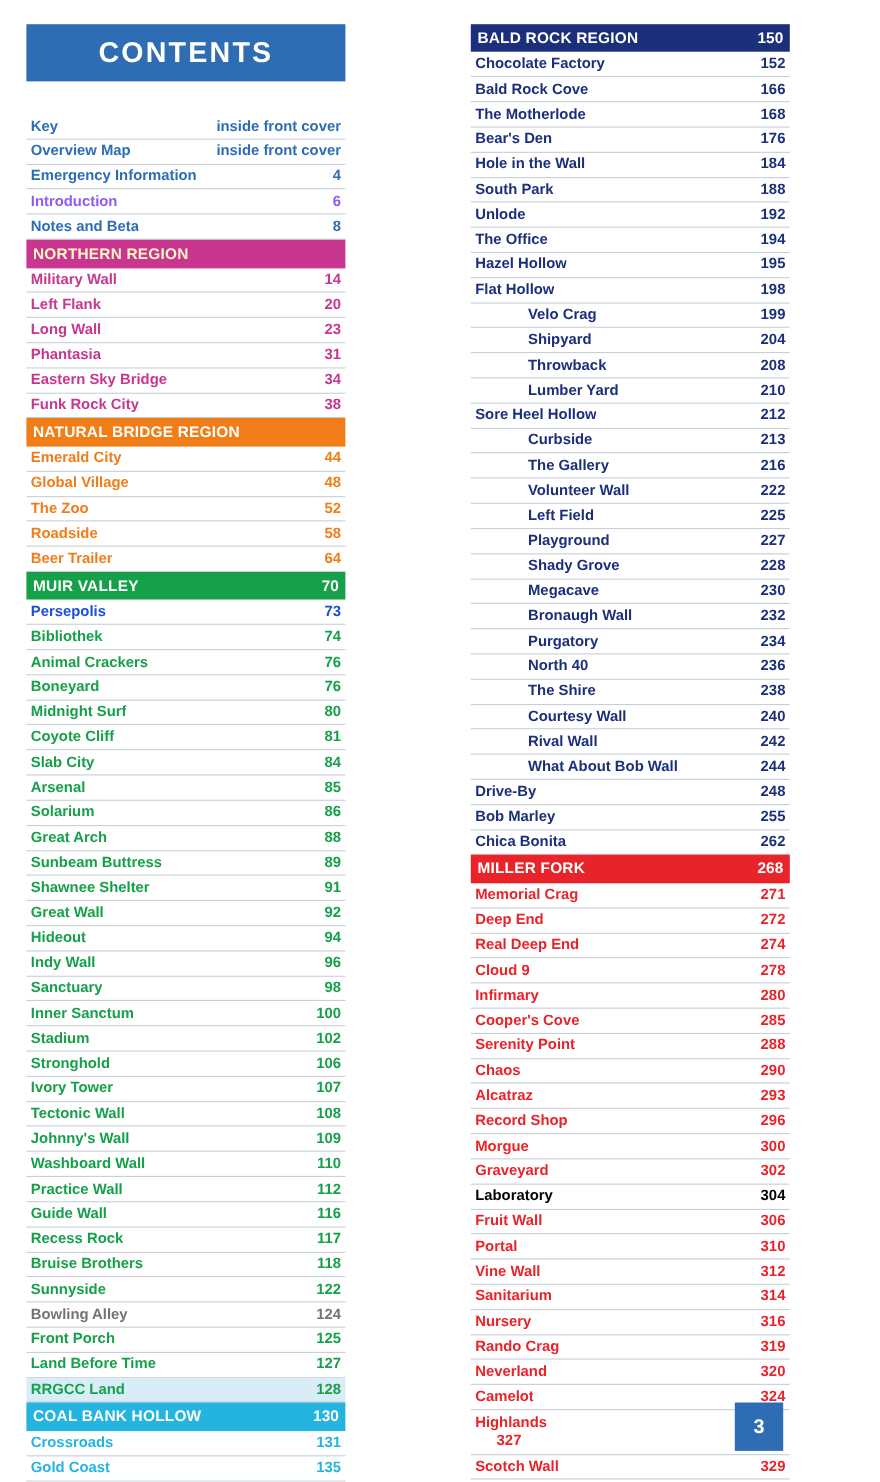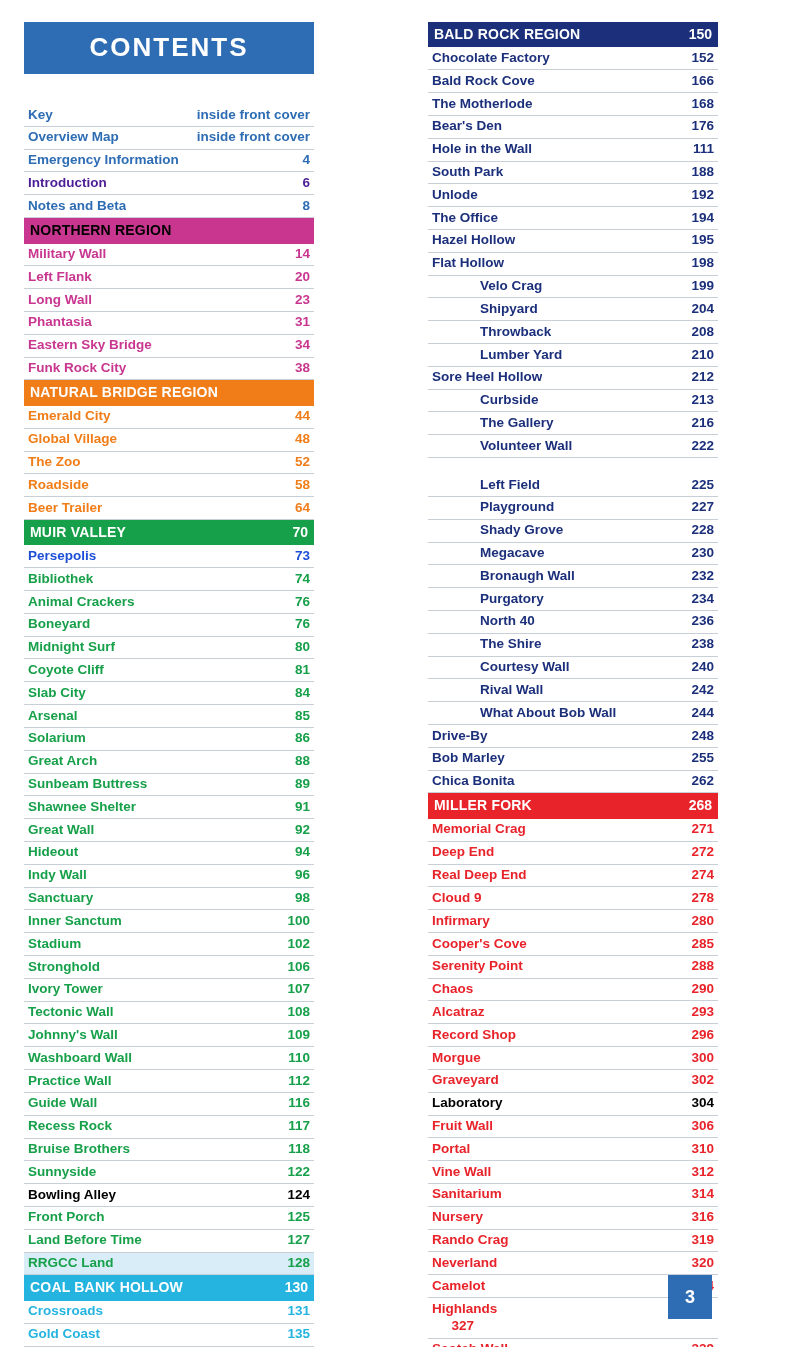--- a/index.html
+++ b/index.html
@@ -98,29 +98,29 @@
           <span class="page-num num-right">inside front cover</span>
         </div>
         <div class="row" style="color: rgb(46, 109, 180);">
           <span class="label">Overview Map</span>
           <span class="page-num num-right">inside front cover</span>
         </div>
         <div class="row" style="color: rgb(46, 109, 180);">
           <span class="label">Emergency Information</span>
           <span class="page-num num-right">4</span>
         </div>
-        <div class="row" style="color: #4c1d95; align-items: flex-end;">
+        <div class="row" style="color: #8b5cf6; align-items: flex-end;">
           <span class="label">Introduction</span>
           <span class="page-num num-right">6</span>
         </div>
         <div class="row" style="color: rgb(46, 109, 180);">
           <span class="label">Notes and Beta</span>
           <span class="page-num num-right">8</span>
         </div>
-        <div class="row banner" style="background: rgb(200, 54, 143); color: #000000;">
+        <div class="row banner" style="background: rgb(200, 54, 143); color: #fef9c3;">
           <span class="label">NORTHERN REGION</span>
           <span class="page-num num-right"></span>
         </div>
         <div class="row" style="color: rgb(200, 54, 143);">
           <span class="label">Military Wall</span>
           <span class="page-num num-right">14</span>
         </div>
         <div class="row" style="color: rgb(200, 54, 143);">
           <span class="label">Left Flank</span>
           <span class="page-num num-right">20</span>
@@ -274,21 +274,21 @@
           <span class="page-num num-right">117</span>
         </div>
         <div class="row" style="color: rgb(23, 160, 74);">
           <span class="label">Bruise Brothers</span>
           <span class="page-num num-right">118</span>
         </div>
         <div class="row" style="color: rgb(23, 160, 74);">
           <span class="label">Sunnyside</span>
           <span class="page-num num-right">122</span>
         </div>
-        <div class="row" style="color: #000000;">
+        <div class="row" style="color: #737373;">
           <span class="label">Bowling Alley</span>
           <span class="page-num num-right">124</span>
         </div>
         <div class="row" style="color: rgb(23, 160, 74);">
           <span class="label">Front Porch</span>
           <span class="page-num num-right">125</span>
         </div>
         <div class="row" style="color: rgb(23, 160, 74);">
           <span class="label">Land Before Time</span>
           <span class="page-num num-right">127</span>
@@ -330,21 +330,21 @@
         <div class="row" style="color: rgb(27, 47, 122);">
           <span class="label">The Motherlode</span>
           <span class="page-num num-right">168</span>
         </div>
         <div class="row" style="color: rgb(27, 47, 122);">
           <span class="label">Bear's Den</span>
           <span class="page-num num-right">176</span>
         </div>
         <div class="row" style="color: rgb(27, 47, 122);">
           <span class="label">Hole in the Wall</span>
-          <span class="page-num num-right">111</span>
+          <span class="page-num num-right">184</span>
         </div>
         <div class="row" style="color: rgb(27, 47, 122);">
           <span class="label">South Park</span>
           <span class="page-num num-right">188</span>
         </div>
         <div class="row" style="color: rgb(27, 47, 122);">
           <span class="label">Unlode</span>
           <span class="page-num num-right">192</span>
         </div>
         <div class="row" style="color: rgb(27, 47, 122);">
@@ -384,21 +384,21 @@
           <span class="page-num num-right">213</span>
         </div>
         <div class="row indent-2" style="color: rgb(27, 47, 122);">
           <span class="label">The Gallery</span>
           <span class="page-num num-right">216</span>
         </div>
         <div class="row indent-2" style="color: rgb(27, 47, 122);">
           <span class="label">Volunteer Wall</span>
           <span class="page-num num-right">222</span>
         </div>
-        <div class="row indent-2" style="color: rgb(27, 47, 122); margin-top: 16px;">
+        <div class="row indent-2" style="color: rgb(27, 47, 122);">
           <span class="label">Left Field</span>
           <span class="page-num num-right">225</span>
         </div>
         <div class="row indent-2" style="color: rgb(27, 47, 122);">
           <span class="label">Playground</span>
           <span class="page-num num-right">227</span>
         </div>
         <div class="row indent-2" style="color: rgb(27, 47, 122); gap: 44px;">
           <span class="label">Shady Grove</span>
           <span class="page-num num-right">228</span>

